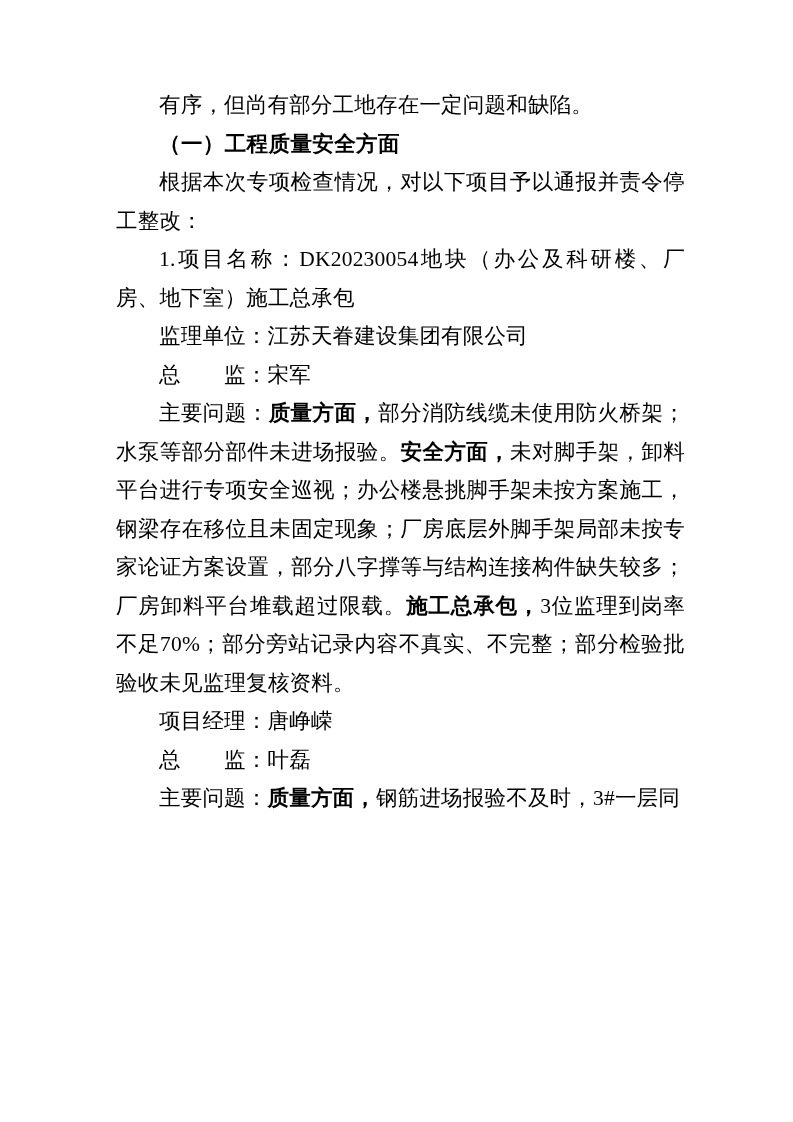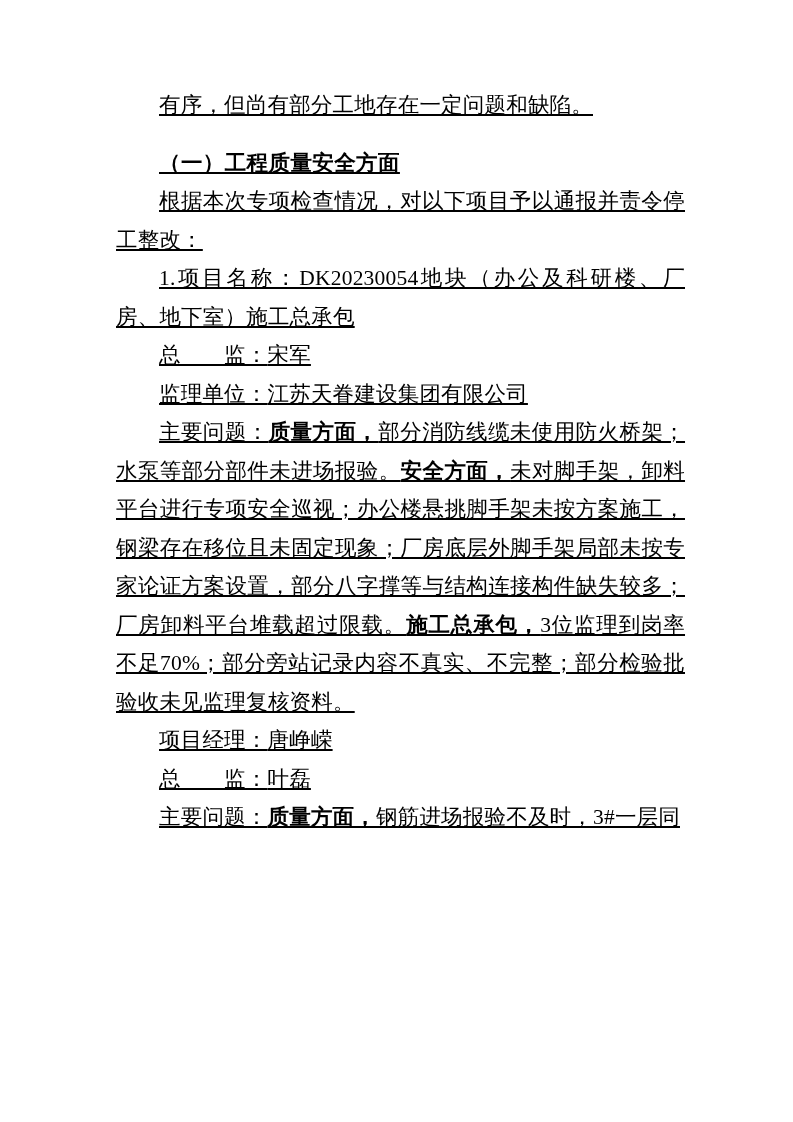--- a/index.html
+++ b/index.html
@@ -16,21 +16,20 @@
     overflow: hidden;
   }
   .page {
     position: absolute;
     left: 0;
     top: 0;
     width: 793px;
     height: 960px;
     box-sizing: border-box;
     padding: 86px 108px 60px 116px;
-    text-decoration: underline;
   }
   .doc-body {
     font-size: 21.5px;
     line-height: 38.5px;
     text-align: justify;
     text-justify: inter-ideograph;
     letter-spacing: 0.2px;
   }
   .para {
     margin: 0;
@@ -41,21 +40,20 @@
   }
   .heading {
     font-weight: bold;
     text-indent: 2em;
     letter-spacing: 0.6px;
   }
   .subheading {
     text-indent: 2em;
     font-weight: bold;
     letter-spacing: 0.4px;
-    margin-top: 19px;
   }
   b.inline-b {
     font-weight: bold;
   }
   .field-line {
     text-indent: 2em;
   }
   .spaced-label {
     letter-spacing: 0.2px;
   }
@@ -71,25 +69,25 @@
 
     <p class="para subheading">（一）工程质量安全方面</p>
 
     <p class="para indent1">根据本次专项检查情况，对以下项目予以通报并责令停工整改：</p>
 
     <p class="para indent1">1.项目名称：DK20230054地块（办公及科研楼、厂房、地下室）施工总承包</p>
 
 
 
     <p class="para field-line">
-      <span class="spaced-label">总　　监：</span><span>宋军</span>
+      <span class="spaced-label">监理单位：</span><span>江苏天眷建设集团有限公司</span>
     </p>
 
     <p class="para field-line">
-      <span class="spaced-label">监理单位：</span><span>江苏天眷建设集团有限公司</span>
+      <span class="spaced-label">总　　监：</span><span>宋军</span>
     </p>
 
     <p class="para field-line">
       <span class="spaced-label">主要问题：</span><b class="inline-b">质量方面，</b><span>部分消防线缆未使用防火桥架；水泵等部分部件未进场报验。</span><b class="inline-b">安全方面，</b><span>未对脚手架，卸料平台进行专项安全巡视；办公楼悬挑脚手架未按方案施工，钢梁存在移位且未固定现象；厂房底层外脚手架局部未按专家论证方案设置，部分八字撑等与结构连接构件缺失较多；厂房卸料平台堆载超过限载。</span><b class="inline-b">施工总承包，</b><span>3位监理到岗率不足70%；部分旁站记录内容不真实、不完整；部分检验批验收未见监理复核资料。</span>
     </p>
 
 
 
     <p class="para field-line">
       <span class="spaced-label">项目经理：</span><span>唐峥嵘</span>

